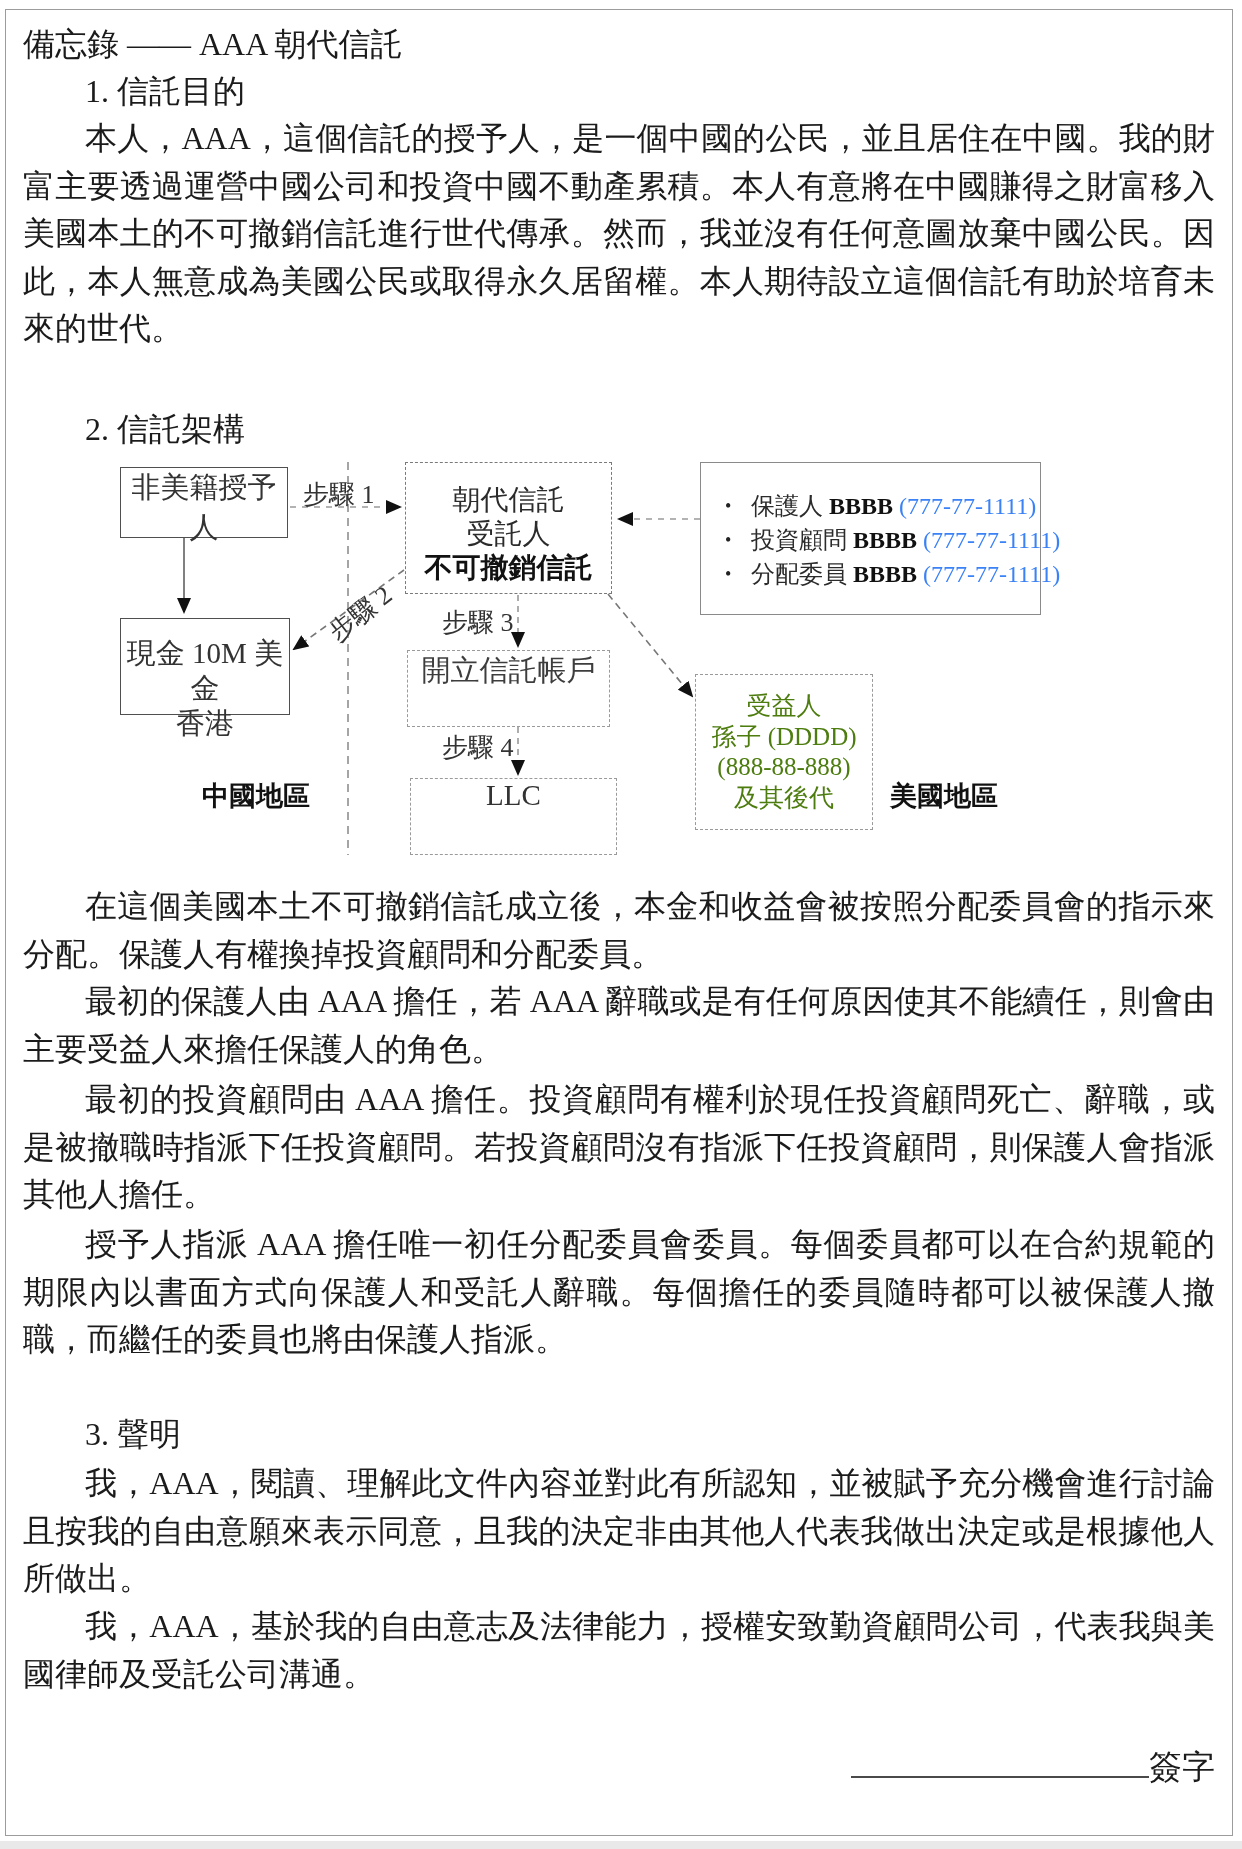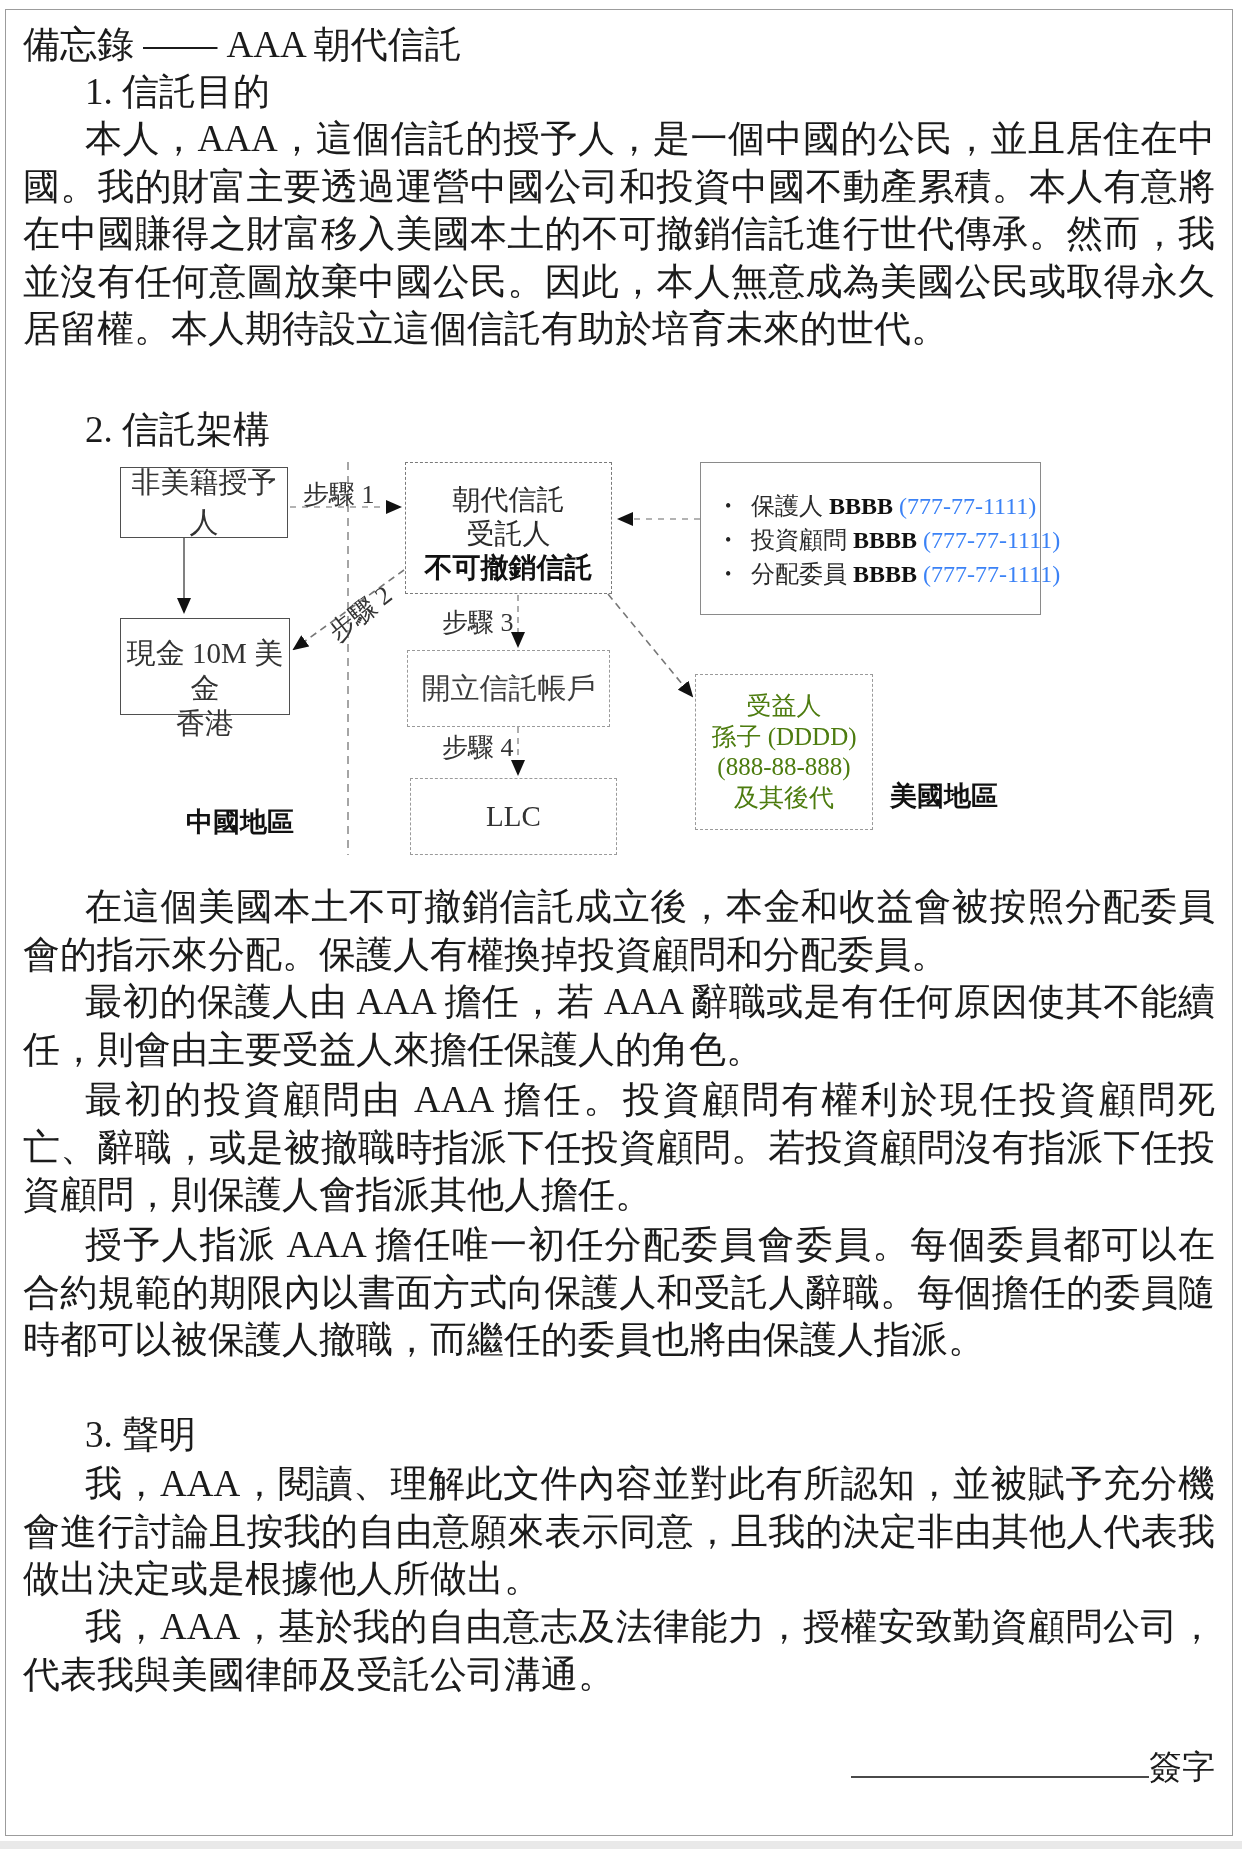--- a/index.html
+++ b/index.html
@@ -11,21 +11,21 @@
   .border-frame {
     position:absolute; left:5px; top:9px; width:1228px; height:1827px;
     border:1.5px solid #9c9c9c; box-sizing:border-box; pointer-events:none;
   }
   .bottom-strip {
     position:absolute; left:0; top:1841px; width:1242px; height:8px;
     background:#e9e9e9;
   }
   .textblock {
     position:absolute; left:23px; width:1192px; margin:0;
-    font-size:37px; line-height:47.5px; text-align:justify;
+    font-size:32px; line-height:47.5px; text-align:justify;
   }
   .indent { text-indent:62px; }
   .heading { text-align:left; }
   .title { top:21px; }
   .h1 { top:68px; }
   .p1 { top:115px; }
   .h2 { top:406px; }
   .p2 { top:883px; }
   .p3 { top:978px; }
   .p4 { top:1076px; }
@@ -37,21 +37,21 @@
              font-size:33px; line-height:47.5px; }
   .sig-line { display:inline-block; width:298px; border-bottom:2.5px solid #4a4a4a; }
 
   
   .arrows { position:absolute; left:0; top:430px; z-index:1; }
   .dbox {
     position:absolute; box-sizing:border-box; z-index:2;
     display:flex; flex-direction:column; align-items:center;
     text-align:center; color:#333333; background:transparent;
   }
-  .center-v { justify-content:center; }
+  .center-v { }
   .box-grantor { left:120px; top:467px; width:168px; height:71px;
     border:1.5px solid #4f4f4f; font-size:29px; }
   .box-cash { left:120px; top:618px; width:170px; height:97px;
     border:1.5px solid #4f4f4f; font-size:29px; padding-top:17px; line-height:35px;text-align:center; }
   .box-trust { left:405px; top:462px; width:207px; height:132px;
     border:1.5px dashed #7a7a7a; font-size:28px; padding-top:20px; line-height:34px; color:#2b2b2b; }
   .box-trust .bold-line { font-weight:bold; color:#111111; }
   .box-account { left:407px; top:650px; width:203px; height:77px;
     border:1.5px dashed #9a9a9a; font-size:29px; color:#3d3d3d; }
   .box-llc { left:410px; top:778px; width:207px; height:77px;
@@ -69,21 +69,21 @@
   .role-id { color:#3b82f6; }
 
   .step-label { position:absolute; z-index:3; font-size:26px; line-height:32px;
     color:#333333; white-space:nowrap; }
   .step1 { left:303px; top:479px; }
   .step2 { left:325px; top:598px; transform:rotate(-38deg); transform-origin:center; }
   .step3 { left:442px; top:607px; }
   .step4 { left:442px; top:732px; }
   .region-label { position:absolute; z-index:3; font-size:27px; font-weight:bold;
     color:#111111; white-space:nowrap; }
-  .region-china { left:186px; top:778px;margin-top:26px; }
+  .region-china { left:202px; top:778px; }
   .region-us { left:890px; top:778px; }
 </style>
 </head>
 <body>
 
 <div class="page">
   <div class="border-frame"></div>
 
   <p class="textblock title heading">備忘錄 —— AAA 朝代信託</p>
   <p class="textblock h1 heading indent">1. 信託目的</p>

